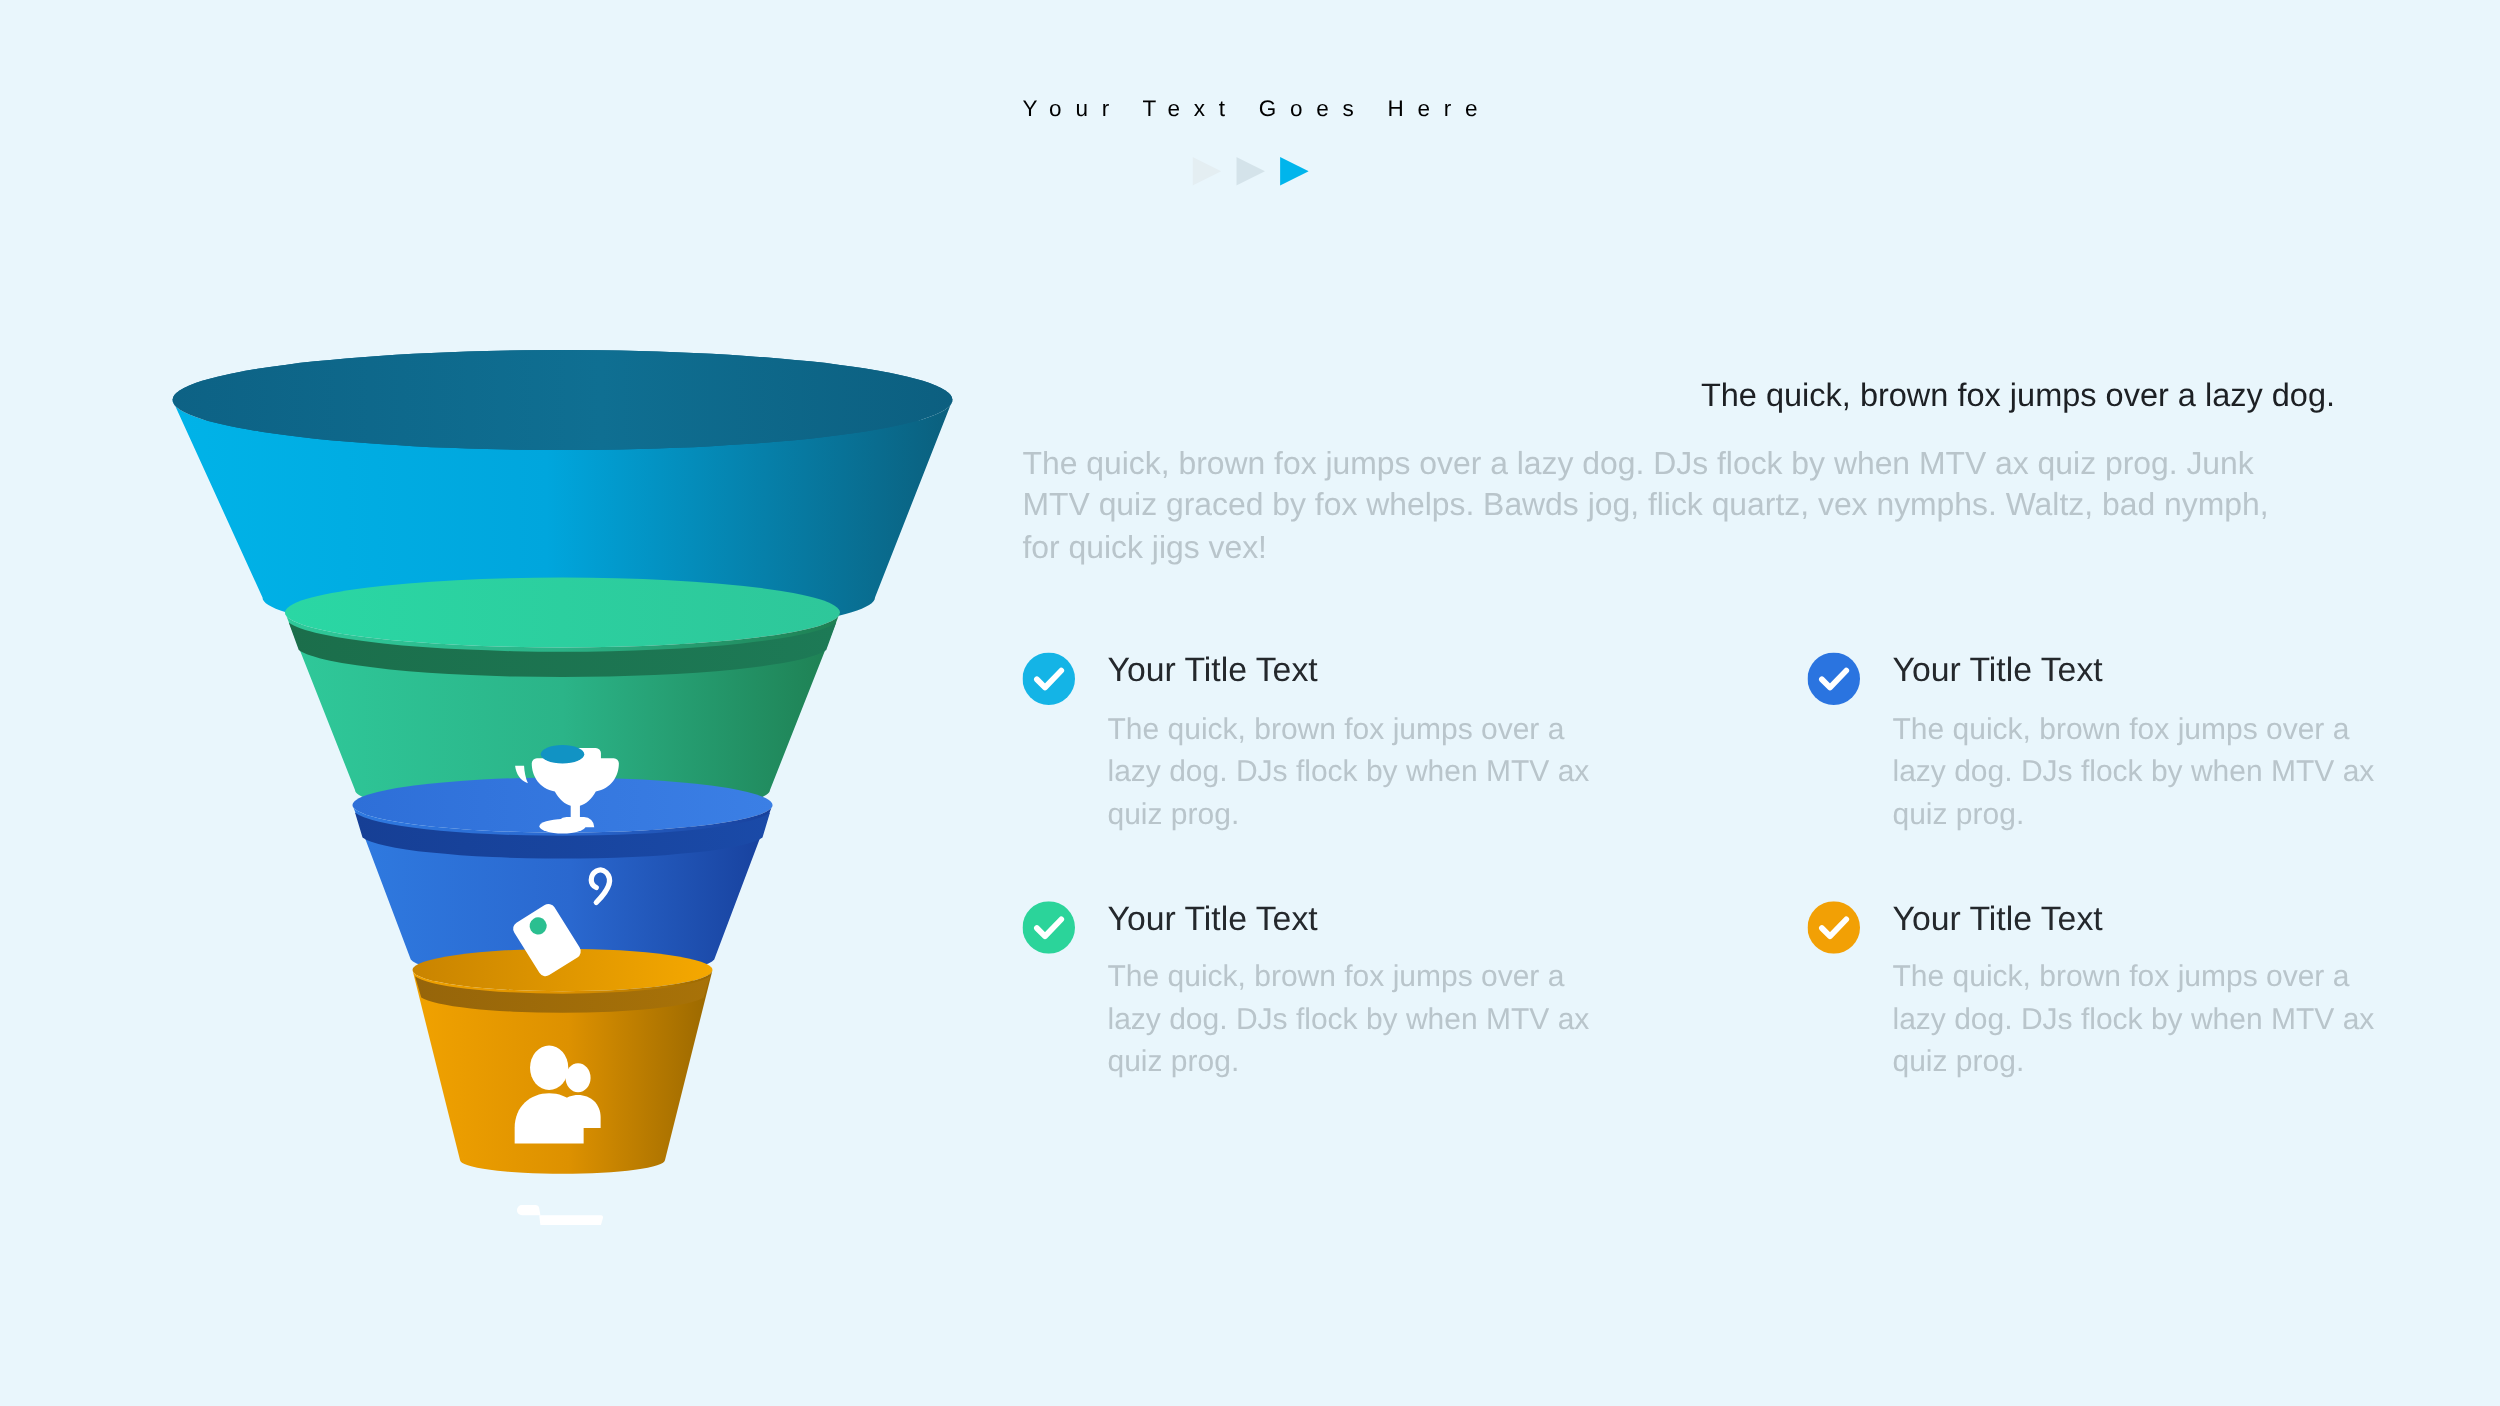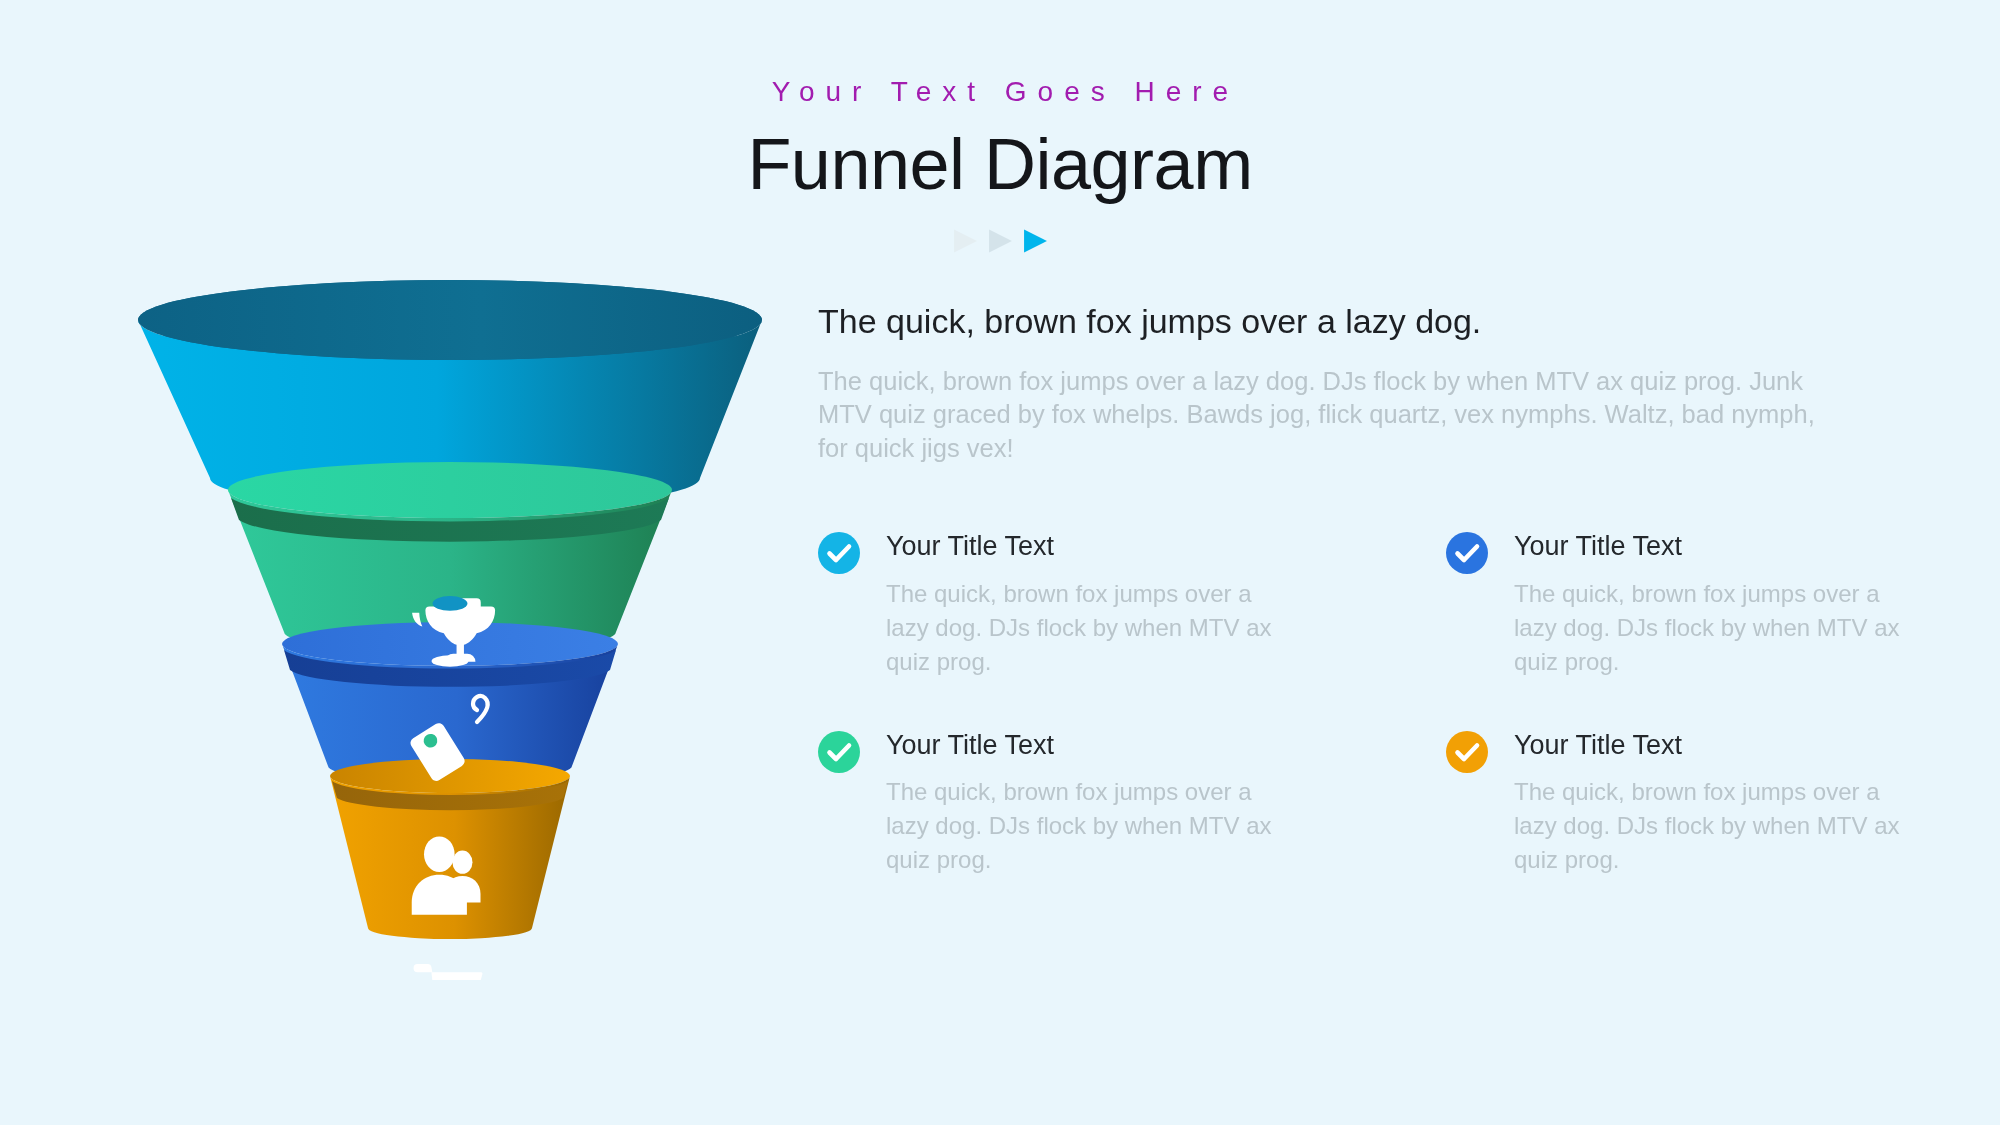--- a/index.html
+++ b/index.html
@@ -18,23 +18,23 @@
   
   #header {
     position: absolute;
     left: 0;
     top: 0;
     width: 2000px;
     text-align: center;
     padding-top: 78px;
   }
   #eyebrow {
-    font-size: 28px;
+    font-size: 18px;
     letter-spacing: 11px;
-    color: #a21caf;
+    color: #000000;
     font-weight: 400;
     text-indent: 11px;
     line-height: 1;
   }
   #title {
     font-size: 72px;
     font-weight: 400;
     color: #14161a;
     line-height: 1;
     margin-top: 22px;
@@ -65,25 +65,26 @@
   #funnel-svg { display: block; }
 
   
   #content {
     position: absolute;
     left: 818px;
     top: 300px;
     width: 1050px;
   }
   #lead {
-    font-size: 34px;
+    font-size: 26px;
     color: #1d2024;
     font-weight: 400;
     line-height: 1.25;
     margin: 0;
+    text-align: right;
   }
   #para {
     margin: 22px 0 0 0;
     font-size: 25.5px;
     line-height: 1.33;
     color: #b9c5cb;
     font-weight: 400;
     width: 1010px;
   }
 
@@ -121,21 +122,20 @@
     color: #b9c5cb;
     font-weight: 400;
     max-width: 400px;
   }
 </style>
 </head>
 <body style="background: rgb(233, 246, 252);">
 
 <div id="header">
   <div id="eyebrow">Your Text Goes Here</div>
-  <div id="title">Funnel Diagram</div>
   <div id="triangles">
     <span class="tri" style="background: rgb(228, 238, 242);"></span>
     <span class="tri" style="background: rgb(212, 227, 234);"></span>
     <span class="tri" style="background: rgb(0, 181, 236);"></span>
   </div>
 </div>
 
 <div id="funnel-wrap">
   <svg id="funnel-svg" width="690" height="700" viewBox="0 0 690 700">
     <defs>

